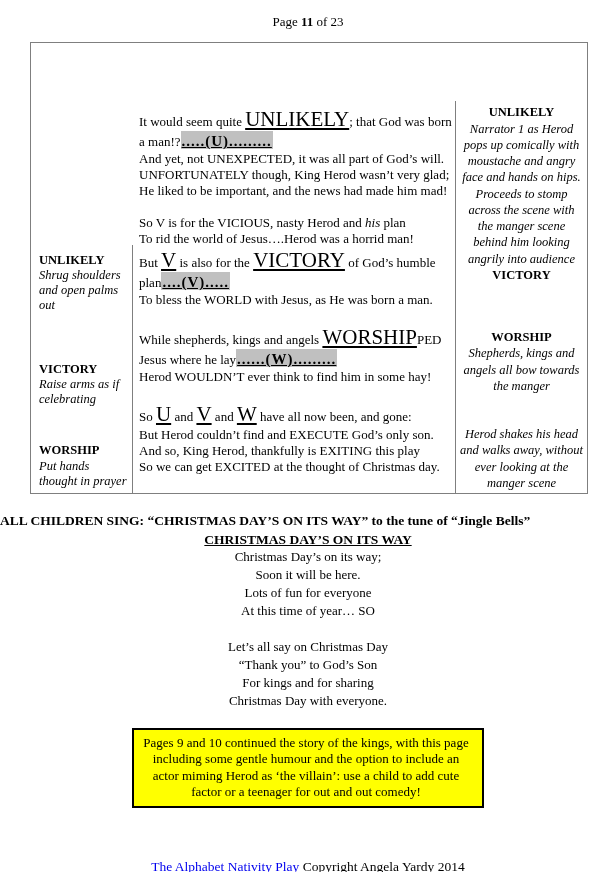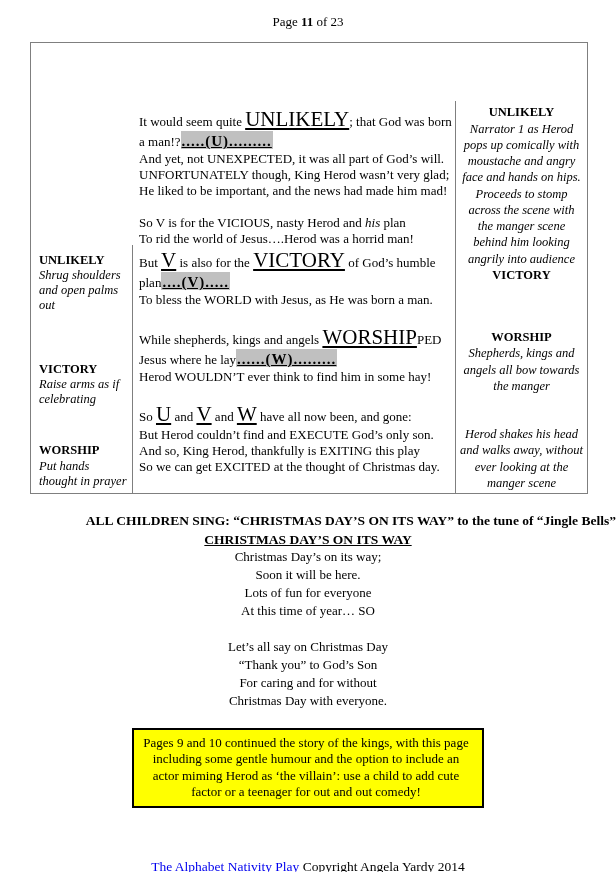--- a/index.html
+++ b/index.html
@@ -71,21 +71,21 @@
     letter-spacing: 1px;
     padding: 2px 1px 0 1px;
   }
   .direction { font-style: italic; }
   .sd-victory-label { margin-top: 0px; }
   .sd-worship-label { margin-top: 46px; }
   .sd-herod { margin-top: 32px; }
   
   .sing-instruction {
     margin-top: 19px;
-    text-align: right;
+    text-align: left;
     font-weight: bold;
     font-size: 13.5px;
   }
   .song-title {
     margin-top: 3px;
     text-align: center;
     font-weight: bold;
     font-size: 13.5px;
     text-decoration: underline;
   }
@@ -186,21 +186,21 @@
   <div class="lyrics">
       <div class="stanza">
         <div>Christmas Day’s on its way;</div>
         <div>Soon it will be here.</div>
         <div>Lots of fun for everyone</div>
         <div>At this time of year… SO</div>
       </div>
       <div class="stanza">
         <div>Let’s all say on Christmas Day</div>
         <div>“Thank you” to God’s Son</div>
-        <div>For caring and for without</div>
+        <div>For kings and for sharing</div>
         <div>Christmas Day with everyone.</div>
       </div>
     </div>
 
   <div class="note-box">
     <span>Pages 9 and 10 continued the story of the kings, with this page including some gentle humour and the option to include an actor miming Herod as ‘the villain’: use a child to add cute factor or a teenager for out and out comedy!</span>
   </div>
 
   <div class="footer">
     <div>

